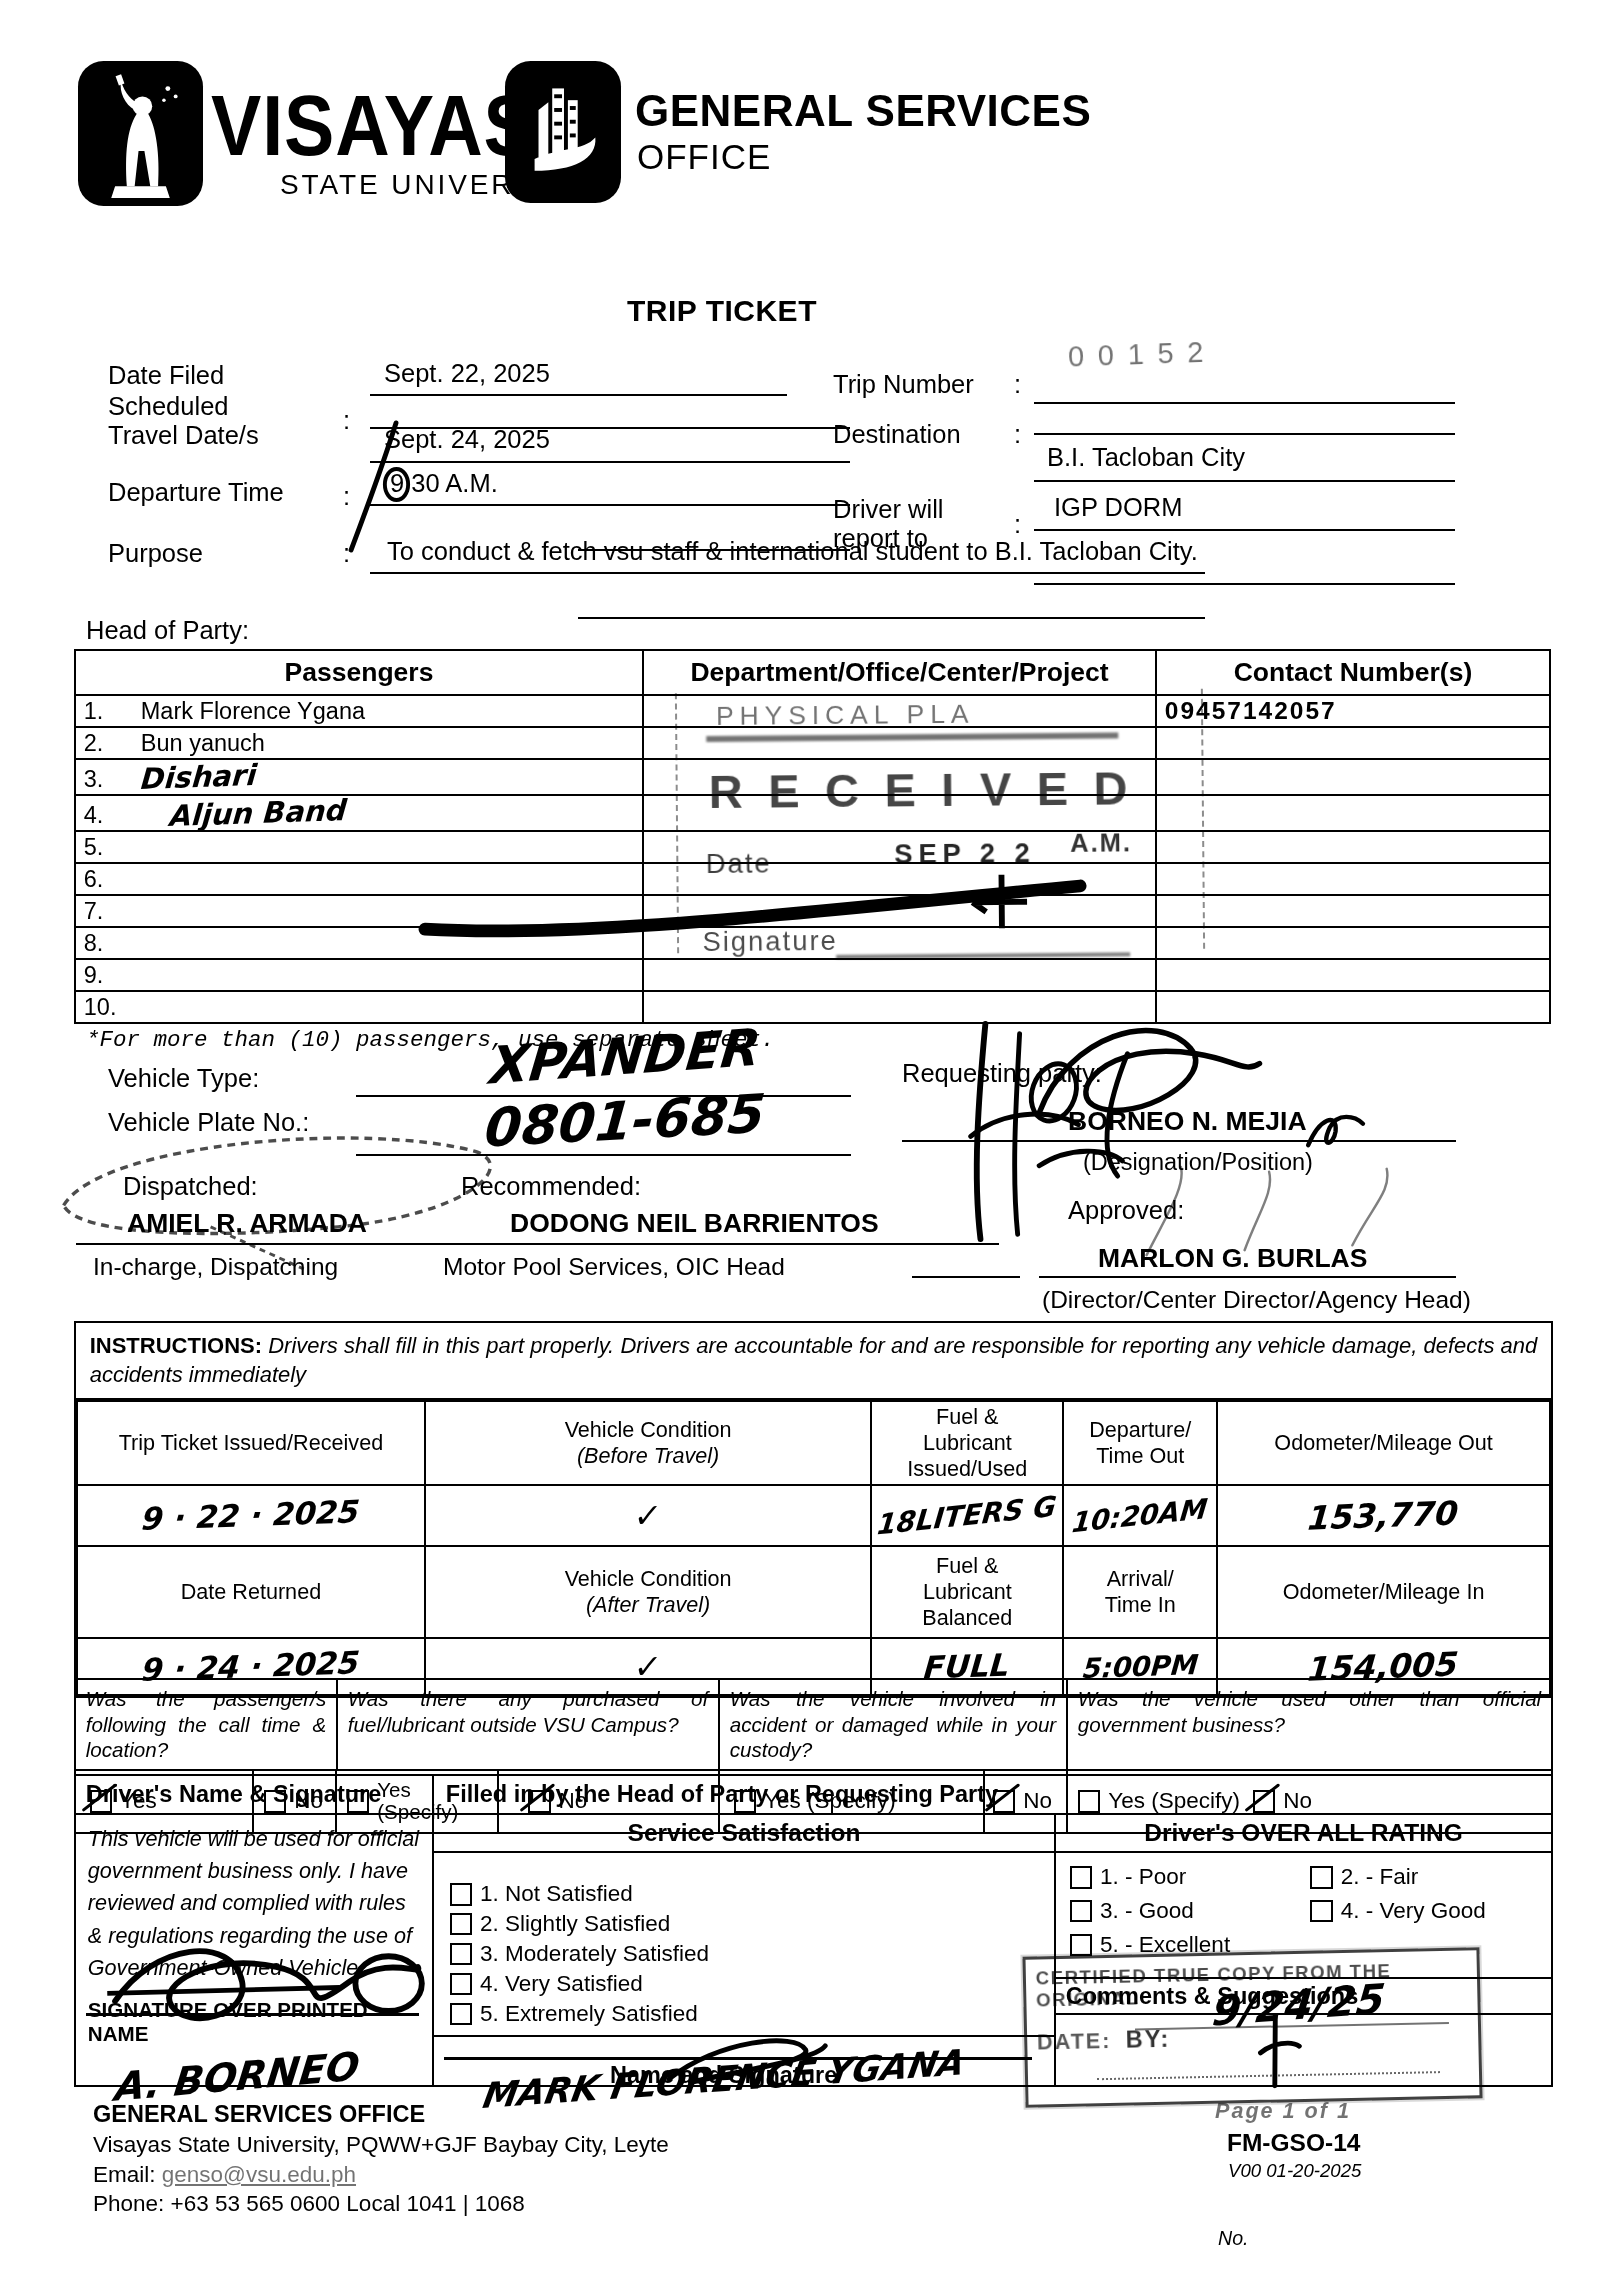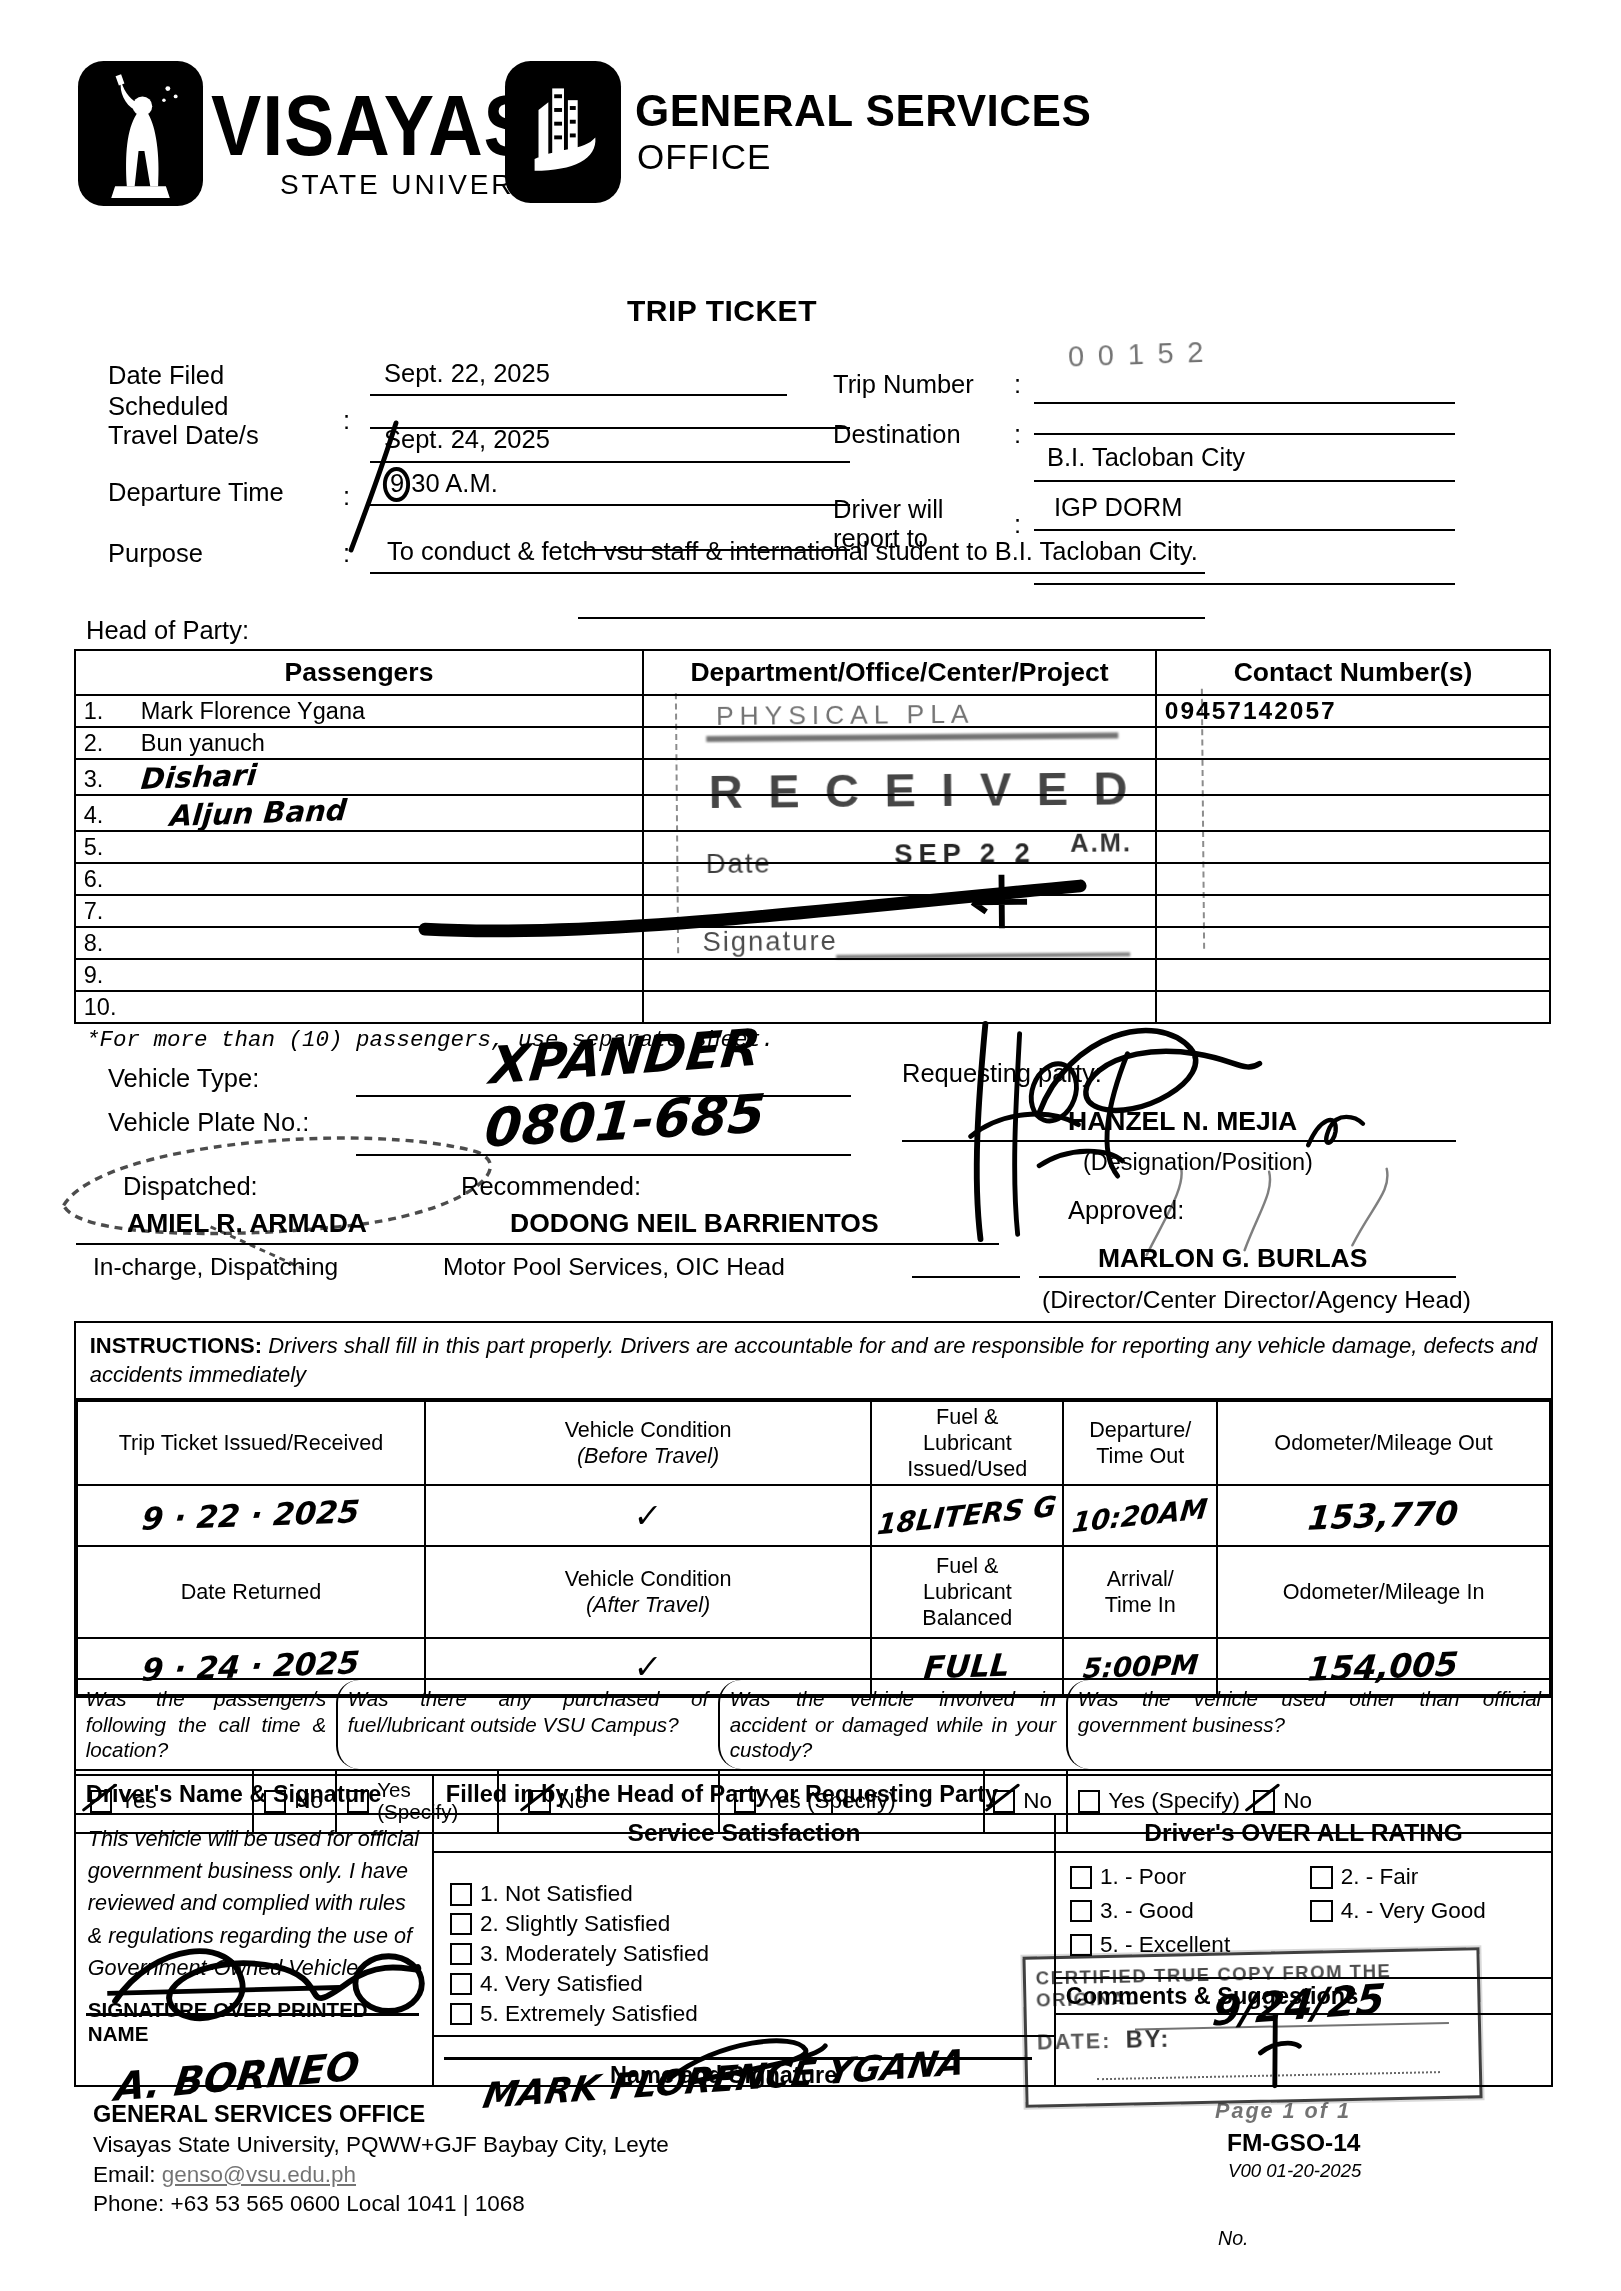--- a/index.html
+++ b/index.html
@@ -24,21 +24,21 @@
   
   table.itab{border-collapse:collapse;table-layout:fixed;width:1475px;}
   table.itab td{border:2.5px solid #000;text-align:center;vertical-align:middle;
                 font-size:21.6px;padding:2px 3.9px;overflow:visible;}
   .gridval{font-size:29px;white-space:nowrap;}
   
   .cb{position:relative;display:inline-block;width:18.6px;height:18.6px;border:2.5px solid #000;
       vertical-align:middle;margin-right:7.8px;flex:none;}
   .cb[data-checked="true"]::after{content:"";position:absolute;left:-13.7px;top:3.9px;width:43px;height:3.4px;
       background:#000;transform:rotate(-38deg);border-radius:2px;}
-  .qtext{font-style:italic;font-size:20.6px;line-height:1.25;text-align:justify;padding:5.9px 9.8px;border-radius:23px;}
+  .qtext{font-style:italic;font-size:20.6px;line-height:1.25;text-align:justify;padding:5.9px 9.8px;}
   .optline{display:flex;align-items:center;font-size:22.5px;margin:3.9px 0;}
   svg.sig{position:absolute;overflow:visible;pointer-events:none;}
   .faint{opacity:.55;}
 </style>
 </head>
 <body>
 
 <div class="page">
 
   <div class="logobox" style="left:78px;top:61px;width:125px;height:145px;">
@@ -218,21 +218,21 @@
 
   <div class="abs lbl" style="left:108px;top:1108px;">Vehicle Plate No.:</div>
   <div class="abs hw" style="left:485px;top:1090px;font-size:53px;transform:rotate(-3deg) skewX(-8deg);">0801-685</div>
   <div class="ul" style="left:356px;top:1154px;width:495px;"></div>
 
   <div class="abs lbl" style="left:902px;top:1059px;">Requesting party:</div>
   <svg class="sig" style="left:1010px;top:995px;" width="274" height="186" viewBox="0 0 280 190">
     <path d="M30,120 C60,40 150,15 185,55 C210,85 130,130 90,115 C55,102 95,45 190,60 C230,66 240,80 255,70" stroke="#000" stroke-width="5.5" fill="none" stroke-linecap="round"></path>
     <path d="M120,60 C100,110 90,160 110,185" stroke="#000" stroke-width="5" fill="none" stroke-linecap="round"></path>
   </svg>
-  <div class="abs b" style="left:1068px;top:1106px;font-size:26.5px;">HANZEL N. MEJIA</div>
+  <div class="abs b" style="left:1068px;top:1106px;font-size:26.5px;">BORNEO N. MEJIA</div>
   <svg class="sig" style="left:1304px;top:1110px;" width="69" height="45" viewBox="0 0 70 46">
     <path d="M4,36 C16,8 34,2 32,22 C30,36 16,40 26,18 C34,2 52,6 60,14" stroke="#000" stroke-width="4.5" fill="none" stroke-linecap="round"></path>
   </svg>
   <div class="ul" style="left:902px;top:1140px;width:554px;"></div>
   <div class="abs" style="left:1083px;top:1149px;font-size:23.5px;">(Designation/Position)</div>
 
   <div class="abs lbl" style="left:123px;top:1172px;">Dispatched:</div>
   <svg class="sig" style="left:44px;top:1117px;" width="490" height="157" viewBox="0 0 500 160">
     <path d="M20,90 C60,25 330,5 440,35 C485,50 430,100 300,112 C180,124 35,122 20,90 Z" stroke="#000" stroke-width="3.5" fill="none" stroke-dasharray="8 6" opacity=".7"></path>
     <path d="M170,112 L265,155" stroke="#000" stroke-width="3" stroke-dasharray="6 5" opacity=".7"></path>

